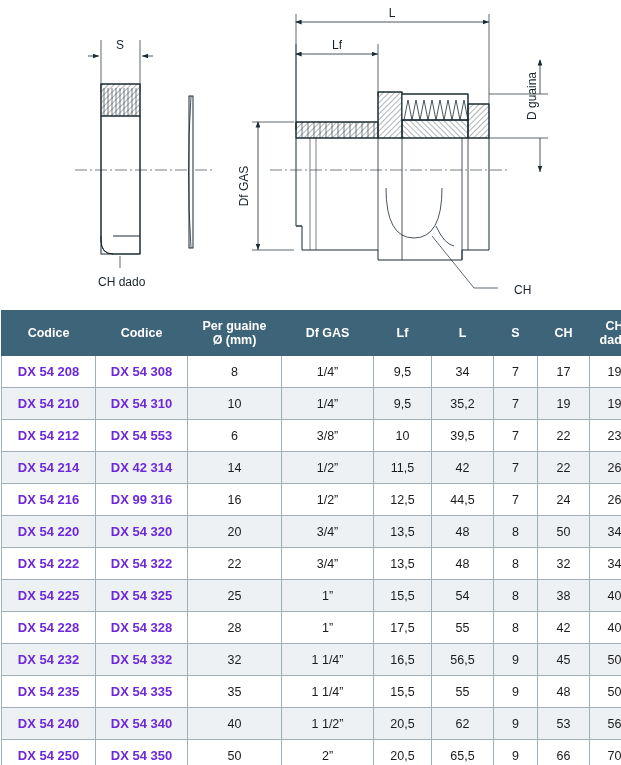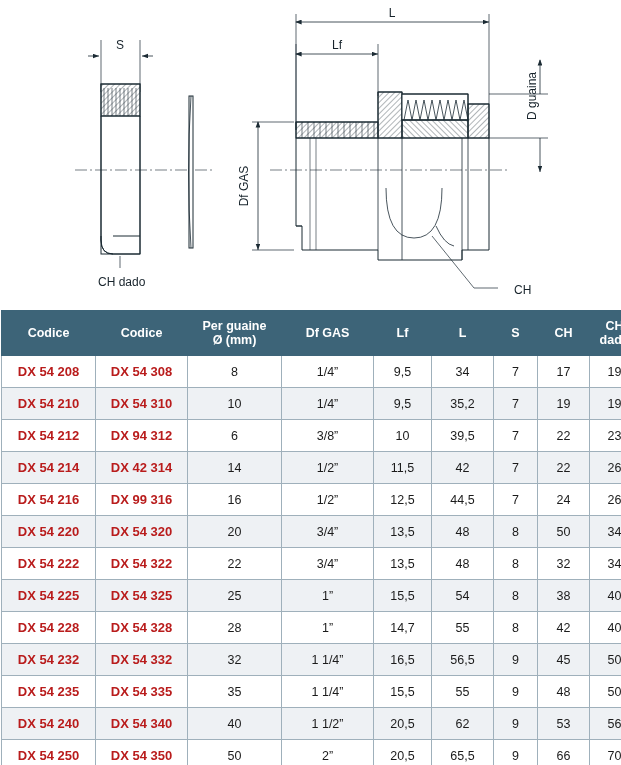--- a/index.html
+++ b/index.html
@@ -56,21 +56,21 @@
     line-height: 1.15;
   }
   #spec-table tbody tr:nth-child(odd) td {
     background: #ffffff;
   }
   #spec-table tbody tr:nth-child(even) td {
     background: #eef1f4;
   }
   #spec-table td.code {
     font-weight: bold;
-    color: #b91c1c;
+    color: #6d28d9;
     font-size: 13px;
   }
   #spec-table td.val {
     color: #1b1b1b;
   }
   .col-a { width: 94px; }
   .col-b { width: 92px; }
   .col-c { width: 94px; }
   .col-d { width: 92px; }
   .col-e { width: 58px; }
@@ -273,21 +273,21 @@
         <td class="val">10</td>
         <td class="val">1/4”</td>
         <td class="val">9,5</td>
         <td class="val">35,2</td>
         <td class="val">7</td>
         <td class="val">19</td>
         <td class="val">19</td>
       </tr>
       <tr>
         <td class="code">DX 54 212</td>
-        <td class="code">DX 94 312</td>
+        <td class="code">DX 54 553</td>
         <td class="val">6</td>
         <td class="val">3/8”</td>
         <td class="val">10</td>
         <td class="val">39,5</td>
         <td class="val">7</td>
         <td class="val">22</td>
         <td class="val">23</td>
       </tr>
       <tr>
         <td class="code">DX 54 214</td>
@@ -342,21 +342,21 @@
         <td class="val">54</td>
         <td class="val">8</td>
         <td class="val">38</td>
         <td class="val">40</td>
       </tr>
       <tr>
         <td class="code">DX 54 228</td>
         <td class="code">DX 54 328</td>
         <td class="val">28</td>
         <td class="val">1”</td>
-        <td class="val">14,7</td>
+        <td class="val">17,5</td>
         <td class="val">55</td>
         <td class="val">8</td>
         <td class="val">42</td>
         <td class="val">40</td>
       </tr>
       <tr>
         <td class="code">DX 54 232</td>
         <td class="code">DX 54 332</td>
         <td class="val">32</td>
         <td class="val">1 1/4”</td>

